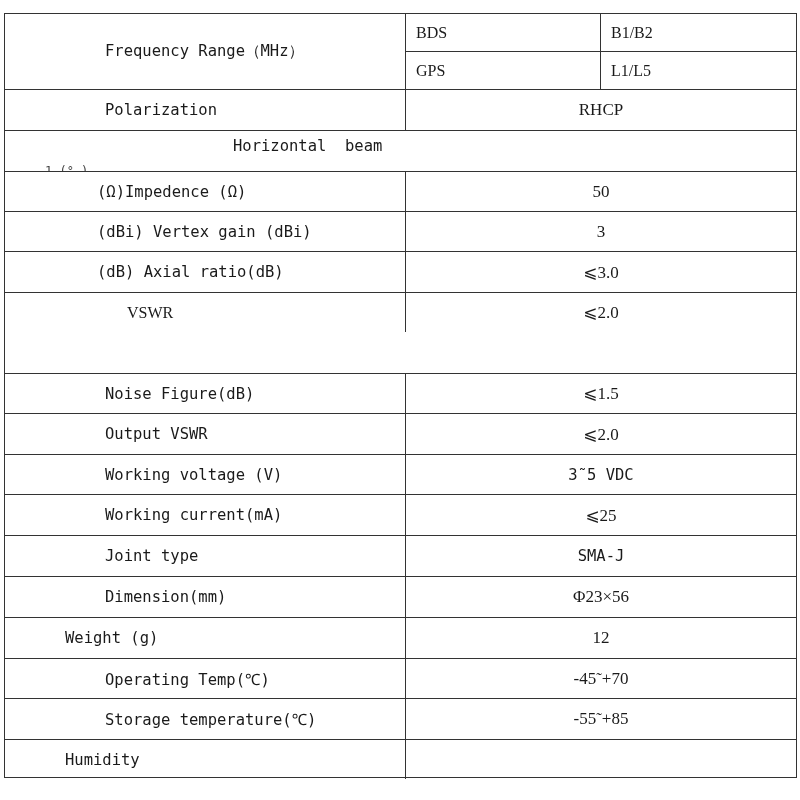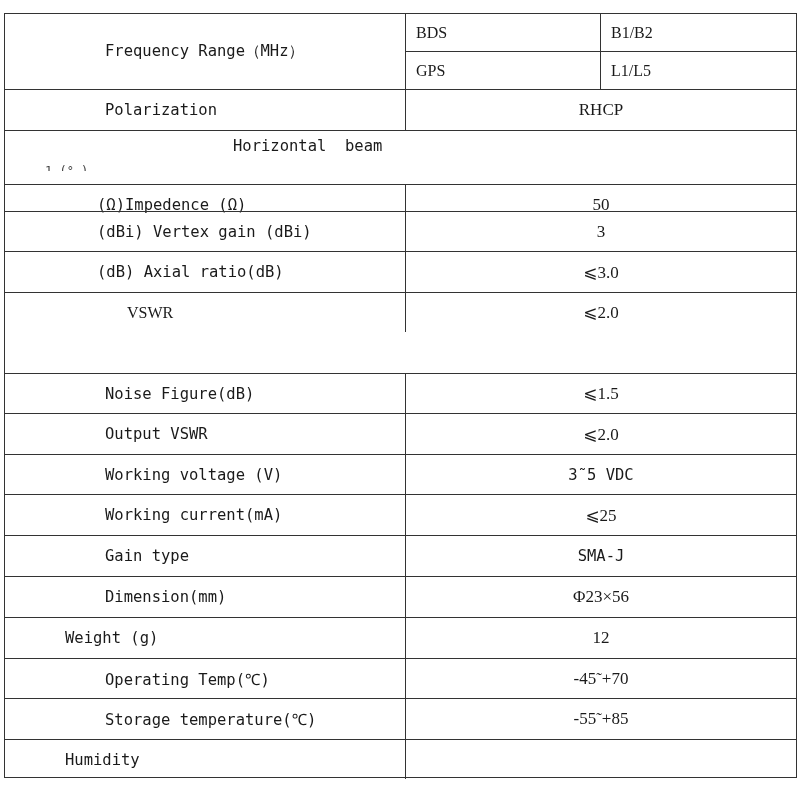--- a/index.html
+++ b/index.html
@@ -43,21 +43,21 @@
   <div class="row" style="top:75px;height:41px;">
     <div class="lbl" style="padding-left:100px;">Polarization</div>
     <div class="val">RHCP</div>
   </div>
 
   <div class="row" style="top:116px;height:41px;overflow:hidden;">
     <div class="lbl" style="padding-left:228px;align-items:flex-start;padding-top:6px;white-space:pre;text-align:right;">Horizontal  beam</div>
     <span class="clip" style="top:33px;">1 (° )</span>
   </div>
 
-  <div class="row" style="top:170px;height:40px;">
+  <div class="row" style="top:157px;height:40px;">
     <div class="lbl" style="padding-left:92px;">(Ω)Impedence (Ω)</div>
     <div class="val">50</div>
   </div>
 
   <div class="row" style="top:197px;height:40px;">
     <div class="lbl" style="padding-left:92px;">(dBi) Vertex gain (dBi)</div>
     <div class="val">3</div>
   </div>
 
   <div class="row" style="top:237px;height:41px;">
@@ -85,21 +85,21 @@
     <div class="lbl" style="padding-left:100px;">Working voltage (V)</div>
     <div class="val" style="font-family:'DejaVu Sans Mono',monospace;font-size:15.5px;">3˜5 VDC</div>
   </div>
 
   <div class="row" style="top:480px;height:41px;">
     <div class="lbl" style="padding-left:100px;">Working current(mA)</div>
     <div class="val">⩽25</div>
   </div>
 
   <div class="row" style="top:521px;height:41px;">
-    <div class="lbl" style="padding-left:100px;">Gain type</div>
+    <div class="lbl" style="padding-left:100px;">Joint type</div>
     <div class="val" style="font-family:'DejaVu Sans Mono',monospace;font-size:15.5px;">SMA-J</div>
   </div>
 
   <div class="row" style="top:562px;height:41px;">
     <div class="lbl" style="padding-left:100px;">Dimension(mm)</div>
     <div class="val">Φ23×56</div>
   </div>
 
   <div class="row" style="top:603px;height:41px;">
     <div class="lbl" style="padding-left:60px;">Weight (g)</div>

